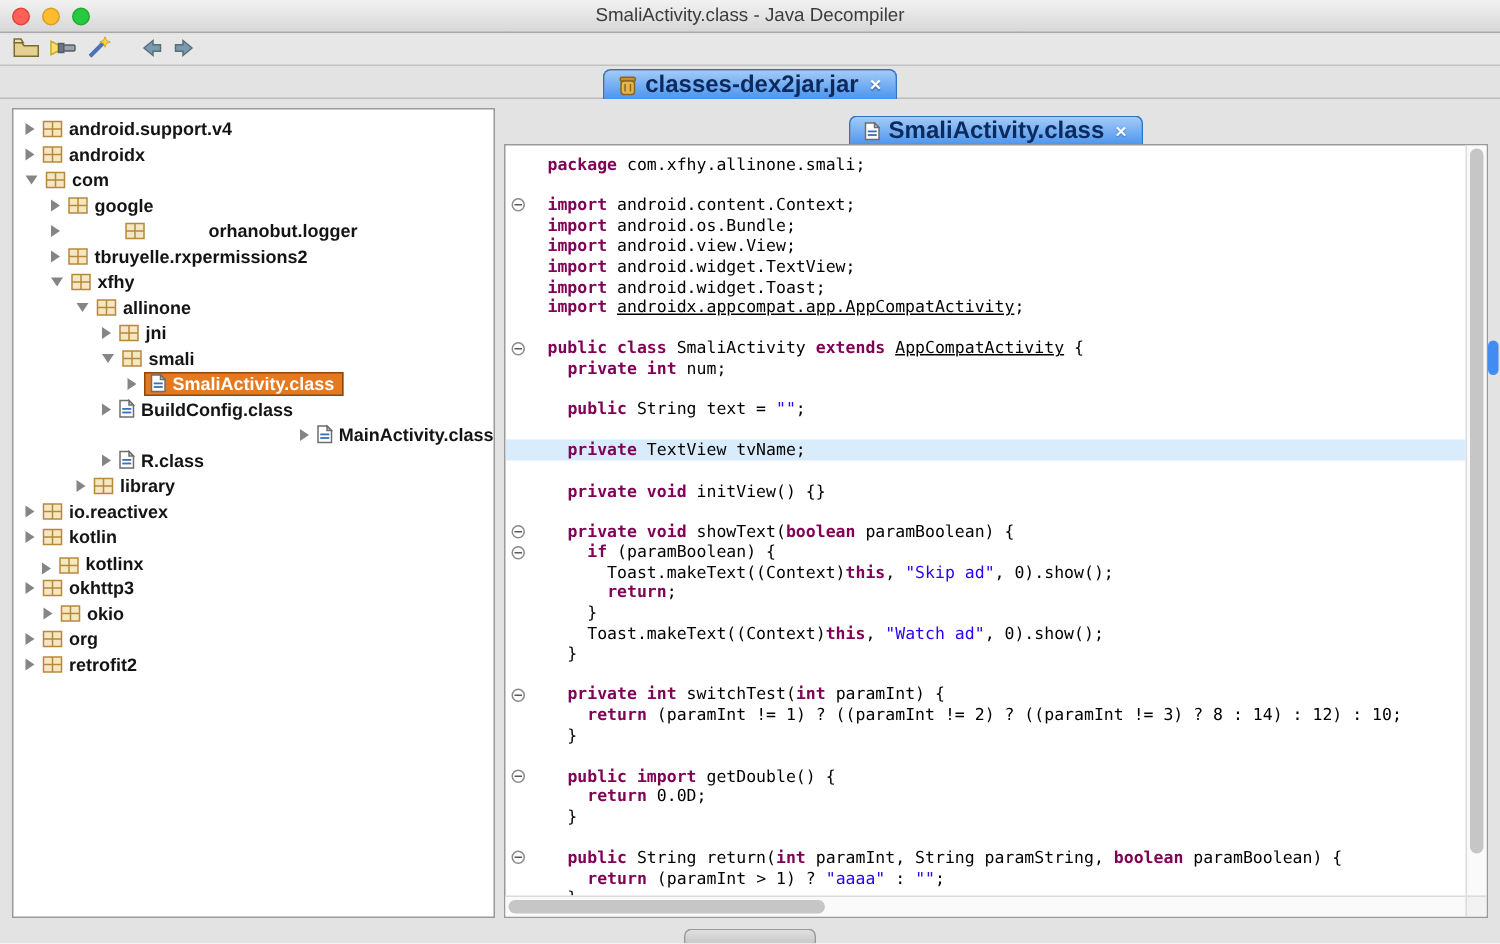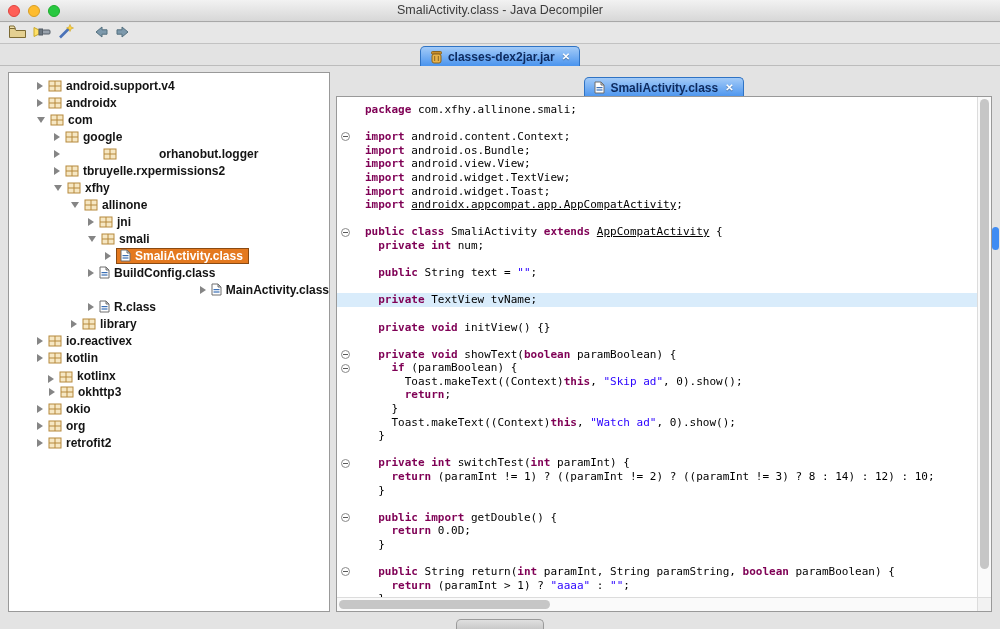--- a/index.html
+++ b/index.html
@@ -21,30 +21,30 @@
     border-bottom:1px solid #c2c2c2; display:flex; align-items:center; padding-left:5px; }
   .tbtn { background:none; border:none; padding:1px 3px; display:flex; align-items:center; cursor:default; }
   .tgap { width:12px; }
 
   
   .tabrow { position:absolute; top:45px; left:0; right:0; height:21px; border-bottom:1px solid #bcbcbc;
     display:flex; justify-content:center; align-items:flex-end; }
   .tab { display:flex; align-items:center; gap:5px; height:20px; padding:0 9px;
     background:linear-gradient(#a3cbf8,#4a94ee); border:1px solid #2f73c4; border-bottom:none;
     border-radius:5px 5px 0 0; position:relative; top:1px; }
-  .tab-label { font-size:12px; font-weight:bold; color:#0d2a5e; white-space:nowrap; }
+  .tab-label { font-size:16px; font-weight:bold; color:#0d2a5e; white-space:nowrap; }
   .tab-close { font-size:10px; font-weight:bold; color:#ffffff; text-shadow:0 1px 1px rgba(0,0,0,.35);
     margin-left:2px; cursor:default; }
   .tab-icon { display:flex; align-items:center; }
 
   
   .left-panel { position:absolute; left:8px; top:72px; width:322px; height:540px;
     background:#fff; border:1px solid #999; overflow:hidden; }
   .tree { padding-top:4px; }
-  .tree-row { height:17px; display:flex; align-items:center; white-space:nowrap;margin-left:20px; }
+  .tree-row { height:17px; display:flex; align-items:center; white-space:nowrap; }
   .twisty { width:0; height:0; display:inline-block; margin-right:5px; flex:none; }
   .twisty.collapsed { border-left:6px solid #858585; border-top:4px solid transparent; border-bottom:4px solid transparent; }
   .twisty.expanded { border-top:6px solid #858585; border-left:4px solid transparent; border-right:4px solid transparent; }
   .node-icon { display:flex; align-items:center; margin-right:4px; flex:none; }
   .tree-label { font-size:12px; font-weight:bold; color:#141414; }
   .sel-wrap { display:inline-flex; align-items:center; background:#e4791f; border:1px solid #8a4a12;
     padding:0 5px 0 2px; height:16px; }
   .sel-wrap .tree-label { color:#ffffff; }
   .sel-wrap .node-icon { margin-left:1px; }
 
@@ -347,32 +347,32 @@
         <span class="twisty collapsed"></span>
         <span class="node-icon">
           <svg width="14" height="12" viewBox="0 0 14 12">
             <rect x="1" y="1" width="12" height="10" fill="#f6e7c3" stroke="#b6893c"></rect>
             <line x1="7" y1="1" x2="7" y2="11" stroke="#b6893c"></line>
             <line x1="1" y1="6" x2="13" y2="6" stroke="#b6893c"></line>
           </svg>
         </span>
         <span class="tree-label">kotlinx</span>
       </div>
+      <div class="tree-row" style="padding-left: 8px;">
+        <span class="twisty collapsed"></span>
+        <span class="node-icon">
+          <svg width="14" height="12" viewBox="0 0 14 12">
+            <rect x="1" y="1" width="12" height="10" fill="#f6e7c3" stroke="#b6893c"></rect>
+            <line x1="7" y1="1" x2="7" y2="11" stroke="#b6893c"></line>
+            <line x1="1" y1="6" x2="13" y2="6" stroke="#b6893c"></line>
+          </svg>
+        </span>
+        <span class="tree-label">okhttp3</span>
+      </div>
       <div class="tree-row" style="padding-left: 20px;">
-        <span class="twisty collapsed"></span>
-        <span class="node-icon">
-          <svg width="14" height="12" viewBox="0 0 14 12">
-            <rect x="1" y="1" width="12" height="10" fill="#f6e7c3" stroke="#b6893c"></rect>
-            <line x1="7" y1="1" x2="7" y2="11" stroke="#b6893c"></line>
-            <line x1="1" y1="6" x2="13" y2="6" stroke="#b6893c"></line>
-          </svg>
-        </span>
-        <span class="tree-label">okhttp3</span>
-      </div>
-      <div class="tree-row" style="padding-left: 8px;">
         <span class="twisty collapsed"></span>
         <span class="node-icon">
           <svg width="14" height="12" viewBox="0 0 14 12">
             <rect x="1" y="1" width="12" height="10" fill="#f6e7c3" stroke="#b6893c"></rect>
             <line x1="7" y1="1" x2="7" y2="11" stroke="#b6893c"></line>
             <line x1="1" y1="6" x2="13" y2="6" stroke="#b6893c"></line>
           </svg>
         </span>
         <span class="tree-label">okio</span>
       </div>

